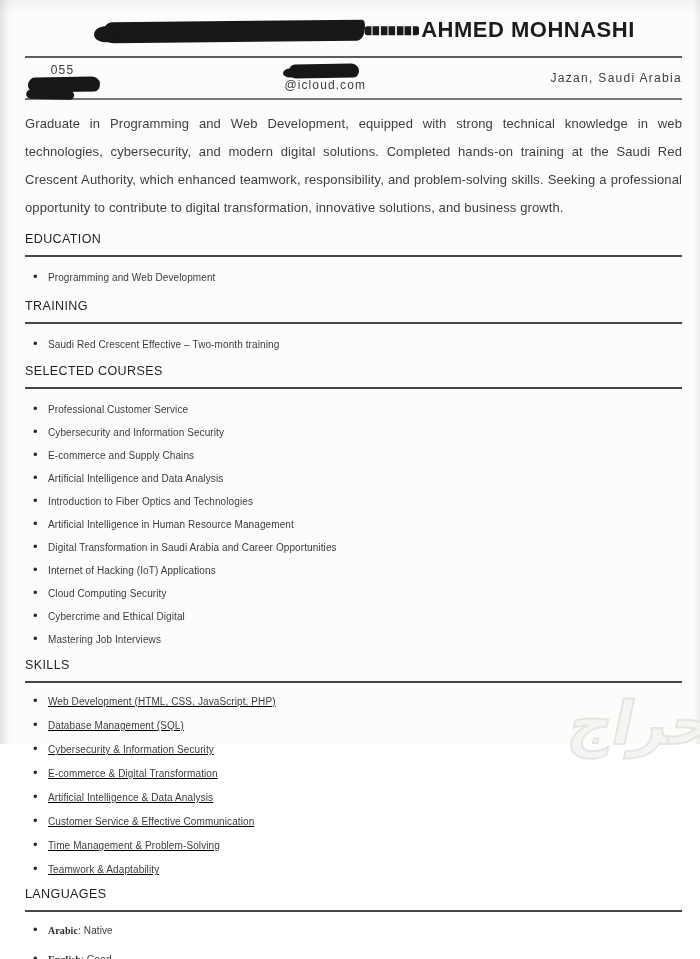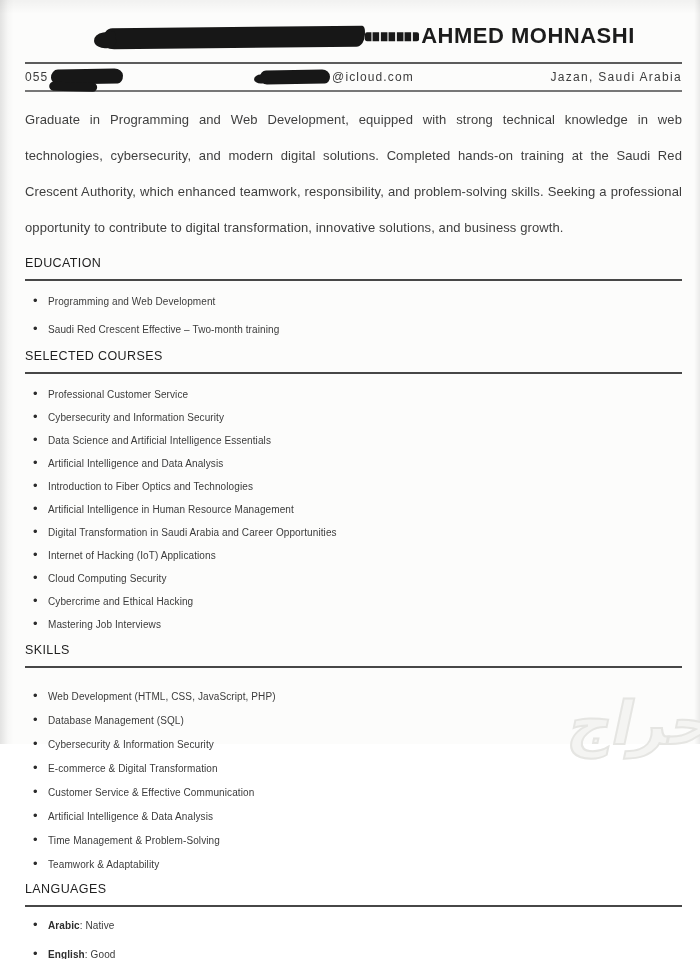--- a/index.html
+++ b/index.html
@@ -3,21 +3,21 @@
 <meta charset="utf-8">
 <style>
   html,body{margin:0;padding:0;}
   body{
     width:700px;height:959px;overflow:hidden;
     font-family:"Liberation Sans","DejaVu Sans",sans-serif;
     -webkit-font-smoothing:antialiased;
   }
   .page{
     position:relative;width:700px;height:744px;box-sizing:border-box;
-    padding:22px 18px 0 25px;
+    padding:16px 18px 0 25px;
     background:
       linear-gradient(180deg, rgba(0,0,0,0.045), rgba(0,0,0,0) 14px),
       linear-gradient(90deg, rgba(0,0,0,0.10), rgba(0,0,0,0.02) 8px, rgba(0,0,0,0) 14px),
       linear-gradient(270deg, rgba(0,0,0,0.07), rgba(0,0,0,0) 6px),
       #fcfcfb;
   }
 
   
   .name-row{
     display:flex;align-items:center;justify-content:center;
@@ -46,21 +46,21 @@
   }
 
   
   .contact-bar{
     margin-top:12px;
     border-top:2px solid #5c5c5c;border-bottom:2px solid #777;
     padding:5px 0 6px 0;
     display:flex;justify-content:space-between;align-items:center;
     font-size:12px;color:#3c3c3c;letter-spacing:1.1px;
   }
-  .contact-left,.contact-mid{display:flex;align-items:center;}
+  .contact-left,.contact-mid{display:flex;align-items:center;flex-direction:column;}
   .redact-phone{
     position:relative;display:inline-block;width:72px;height:15px;
     background:#171717;border-radius:8px 10px 6px 9px/60% 55% 60% 50%;
     margin-left:3px;transform:rotate(-1deg);
   }
   .redact-phone::after{
     content:"";position:absolute;left:-2px;bottom:-7px;width:48px;height:9px;
     background:#171717;border-radius:6px/70%;transform:rotate(2.5deg);
   }
   .redact-email{
@@ -69,49 +69,49 @@
     margin-right:2px;transform:rotate(-1deg);
   }
   .redact-email::after{
     content:"";position:absolute;left:-6px;top:4px;width:14px;height:9px;
     background:#171717;border-radius:60% 30% 50% 60%;
   }
   .contact-right{letter-spacing:1.3px;text-align:right;}
 
   
   .summary{
-    margin:10px 0 8px 0;font-size:13px;line-height:36px;color:#3e3e3e;
+    margin:10px 0 8px 0;font-size:13px;line-height:28px;color:#3e3e3e;
     text-align:justify;letter-spacing:0.1px;
   }
 
   
   section{margin-top:14px;}
   .sec-title{
     margin:0;font-size:12.5px;font-weight:400;color:#1f1f1f;
     letter-spacing:0.4px;padding-bottom:9px;border-bottom:2px solid #474747;
   }
   ul.sec-list{list-style:none;margin:14px 0 0 0;padding:0 0 0 8px;}
   ul.sec-list li{
     position:relative;padding-left:15px;font-size:10px;color:#3b3b3b;
     line-height:13px;margin-bottom:10px;letter-spacing:0.1px;
   }
   ul.sec-list li:last-child{margin-bottom:0;}
   ul.sec-list li::before{
     content:"•";position:absolute;left:0;top:-1px;color:#2b2b2b;font-size:13px;
   }
-  ul.sec-list li b{font-weight:700;color:#2e2e2e;}
+  ul.sec-list li b{font-weight:700;color:#2e2e2e;font-family:Liberation Serif, serif;}
 
   
   #section-education{margin-top:10px;}
   #section-training{margin-top:15px;}
   #section-selected-courses{margin-top:13px;}
   #section-selected-courses ul.sec-list{}
   #section-selected-courses li{margin-bottom:10px;}
   #section-skills{margin-top:12px;}
-  #section-skills ul.sec-list{margin-top:22px;}
+  #section-skills ul.sec-list{margin-top:12px;text-decoration:underline;}
   #section-skills li{margin-bottom:11px;}
   #section-languages{margin-top:10px;}
   #section-languages ul.sec-list{margin-top:12px;}
   #section-languages li{margin-bottom:16px;}
 
   
   .watermark{
     position:absolute;right:-14px;bottom:-10px;
     font-size:60px;font-weight:700;color:#f4f4f2;
     -webkit-text-stroke:2px #e5e5e2;
@@ -146,49 +146,50 @@
   <p class="summary">Graduate in Programming and Web Development, equipped with strong technical knowledge in web technologies, cybersecurity, and modern digital solutions. Completed hands-on training at the Saudi Red Crescent Authority, which enhanced teamwork, responsibility, and problem-solving skills. Seeking a professional opportunity to contribute to digital transformation, innovative solutions, and business growth.</p>
 
   <div id="sections">
       <section id="section-education">
         <h2 class="sec-title">EDUCATION</h2>
         <ul class="sec-list">
           <li><span>Programming and Web Development</span></li>
         </ul>
       </section>
       <section id="section-training">
+        <h2 class="sec-title">TRAINING</h2>
         <ul class="sec-list">
           <li><span>Saudi Red Crescent Effective – Two-month training</span></li>
         </ul>
       </section>
       <section id="section-selected-courses">
         <h2 class="sec-title">SELECTED COURSES</h2>
         <ul class="sec-list">
           <li><span>Professional Customer Service</span></li>
           <li><span>Cybersecurity and Information Security</span></li>
-          <li><span>Data Science and Artificial Intelligence Essentials</span></li>
+          <li><span>E-commerce and Supply Chains</span></li>
           <li><span>Artificial Intelligence and Data Analysis</span></li>
           <li><span>Introduction to Fiber Optics and Technologies</span></li>
           <li><span>Artificial Intelligence in Human Resource Management</span></li>
           <li><span>Digital Transformation in Saudi Arabia and Career Opportunities</span></li>
           <li><span>Internet of Hacking (IoT) Applications</span></li>
           <li><span>Cloud Computing Security</span></li>
-          <li><span>Cybercrime and Ethical Hacking</span></li>
+          <li><span>Cybercrime and Ethical Digital</span></li>
           <li><span>Mastering Job Interviews</span></li>
         </ul>
       </section>
       <section id="section-skills">
         <h2 class="sec-title">SKILLS</h2>
         <ul class="sec-list">
           <li><span>Web Development (HTML, CSS, JavaScript, PHP)</span></li>
           <li><span>Database Management (SQL)</span></li>
           <li><span>Cybersecurity &amp; Information Security</span></li>
           <li><span>E-commerce &amp; Digital Transformation</span></li>
+          <li><span>Artificial Intelligence &amp; Data Analysis</span></li>
           <li><span>Customer Service &amp; Effective Communication</span></li>
-          <li><span>Artificial Intelligence &amp; Data Analysis</span></li>
           <li><span>Time Management &amp; Problem-Solving</span></li>
           <li><span>Teamwork &amp; Adaptability</span></li>
         </ul>
       </section>
       <section id="section-languages">
         <h2 class="sec-title">LANGUAGES</h2>
         <ul class="sec-list">
           <li><b>Arabic</b><span>: </span><span>Native</span></li>
           <li><b>English</b><span>: </span><span>Good</span></li>
         </ul>

